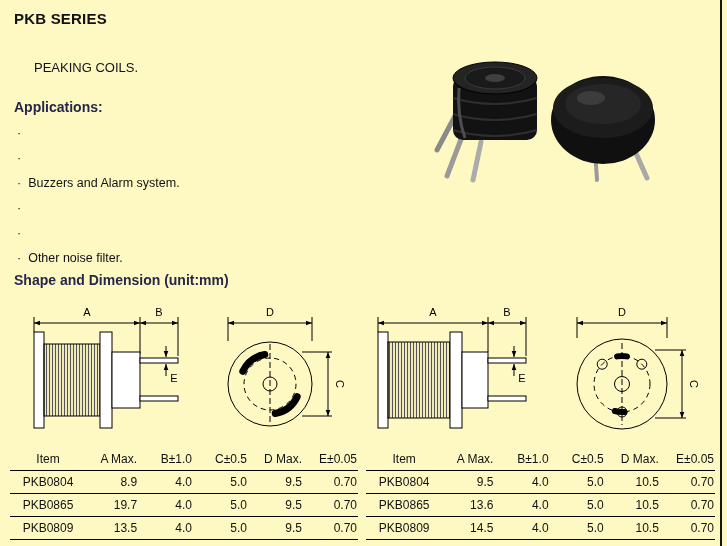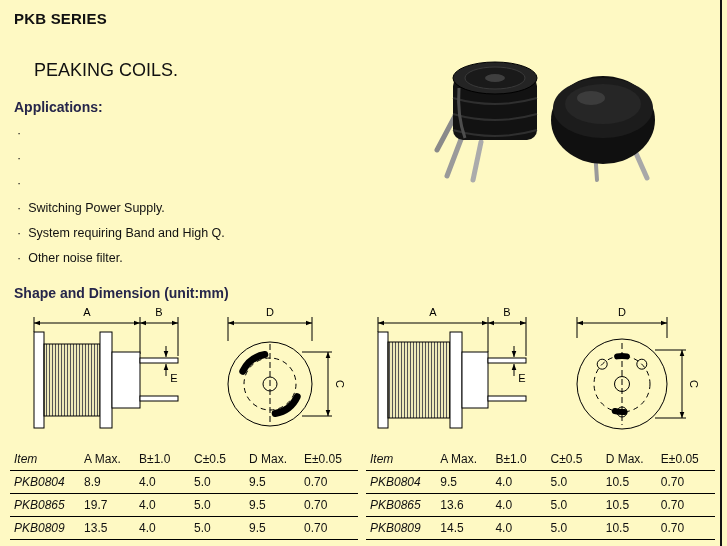--- a/index.html
+++ b/index.html
@@ -1,39 +1,39 @@
 <!DOCTYPE html>
 <html><head>
 <meta charset="utf-8">
 <style>
   * { margin:0; padding:0; box-sizing:border-box; }
   html,body { background:#fff; }
   body { font-family:"Liberation Sans", sans-serif; color:#111; }
   .page { position:relative; width:727px; height:546px; background:#fef9c3; overflow:hidden; }
 
   .title { position:absolute; left:14px; top:10px; font-size:15px; font-weight:bold; color:#111; letter-spacing:0.2px; }
-  .subtitle { position:absolute; left:34px; top:60px; font-size:18px; }
+  .subtitle { position:absolute; left:34px; top:60px; font-size:13px; }
 
   .apps-heading { position:absolute; left:14px; top:99px; font-size:14px; font-weight:bold; color:#26264a;text-align:right; }
   .apps-list { position:absolute; left:17px; top:120px; list-style:none; }
   .apps-list li { font-size:12.5px; height:25px; display:flex; align-items:center; }
   .apps-list .bullet { margin-right:7px; }
 
-  .shape-heading { position:absolute; left:14px; top:272px; font-size:14px; font-weight:bold; color:#26264a;margin-top:13px; }
+  .shape-heading { position:absolute; left:14px; top:272px; font-size:14px; font-weight:bold; color:#26264a; }
 
   .photo { position:absolute; left:425px; top:46px; }
   .drawing-left { position:absolute; left:18px; top:296px; }
   .drawing-right { position:absolute; left:364px; top:296px; }
   svg text { font-family:"Liberation Sans", sans-serif; font-size:11px; fill:#000; }
 
   table.spec { position:absolute; top:447px; border-collapse:collapse; table-layout:fixed; font-size:12px; }
   #tableL { left:10px; width:348px; }
   #tableR { left:366px; width:349px; }
-  .spec th, .spec td { font-weight:normal; text-align:left; padding:4px 1px 3px 1px; border-bottom:1px solid #000; height:23px; white-space:nowrap; }
-  .spec th.c-item, .spec td.c-item { text-align:left; padding-left:4px;font-style:italic; }
+  .spec th, .spec td { font-weight:normal; text-align:right; padding:4px 1px 3px 1px; border-bottom:1px solid #000; height:23px; white-space:nowrap; }
+  .spec th.c-item, .spec td.c-item { text-align:center; padding-left:4px; }
   .spec col.item { width:21%; }
 
   .edge-line { position:absolute; left:720px; top:0; width:2px; height:546px; background:#151515; }
 </style>
 </head>
 <body>
 
 <div class="page">
 
   <h1 class="title">PKB SERIES</h1>
@@ -42,28 +42,27 @@
   <h2 class="apps-heading">Applications:</h2>
   <ul class="apps-list">
       <li>
         <span class="bullet">·</span>
       </li>
       <li>
         <span class="bullet">·</span>
       </li>
       <li>
         <span class="bullet">·</span>
-      </li>
-      <li>
-        <span class="bullet">·</span>
-        <span>Switching Power Supply.</span>
-      </li>
-      <li>
-        <span class="bullet">·</span>
-        <span>System requiring Band and High Q.</span>
+        <span>Buzzers and Alarm system.</span>
+      </li>
+      <li>
+        <span class="bullet">·</span>
+      </li>
+      <li>
+        <span class="bullet">·</span>
       </li>
       <li>
         <span class="bullet">·</span>
         <span>Other noise filter.</span>
       </li>
     </ul>
 
   <h2 class="shape-heading">Shape and Dimension (unit:mm)</h2>
 
   <svg class="photo" width="245" height="142" viewBox="0 0 245 142">

